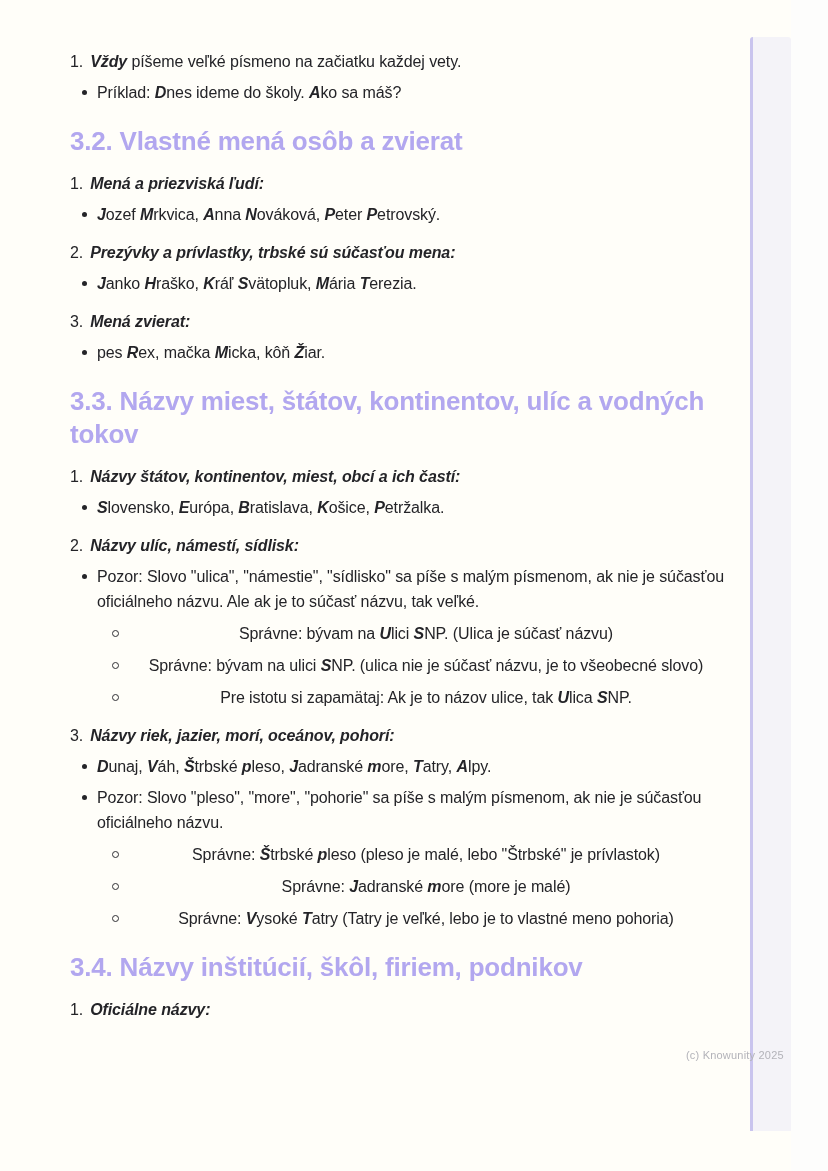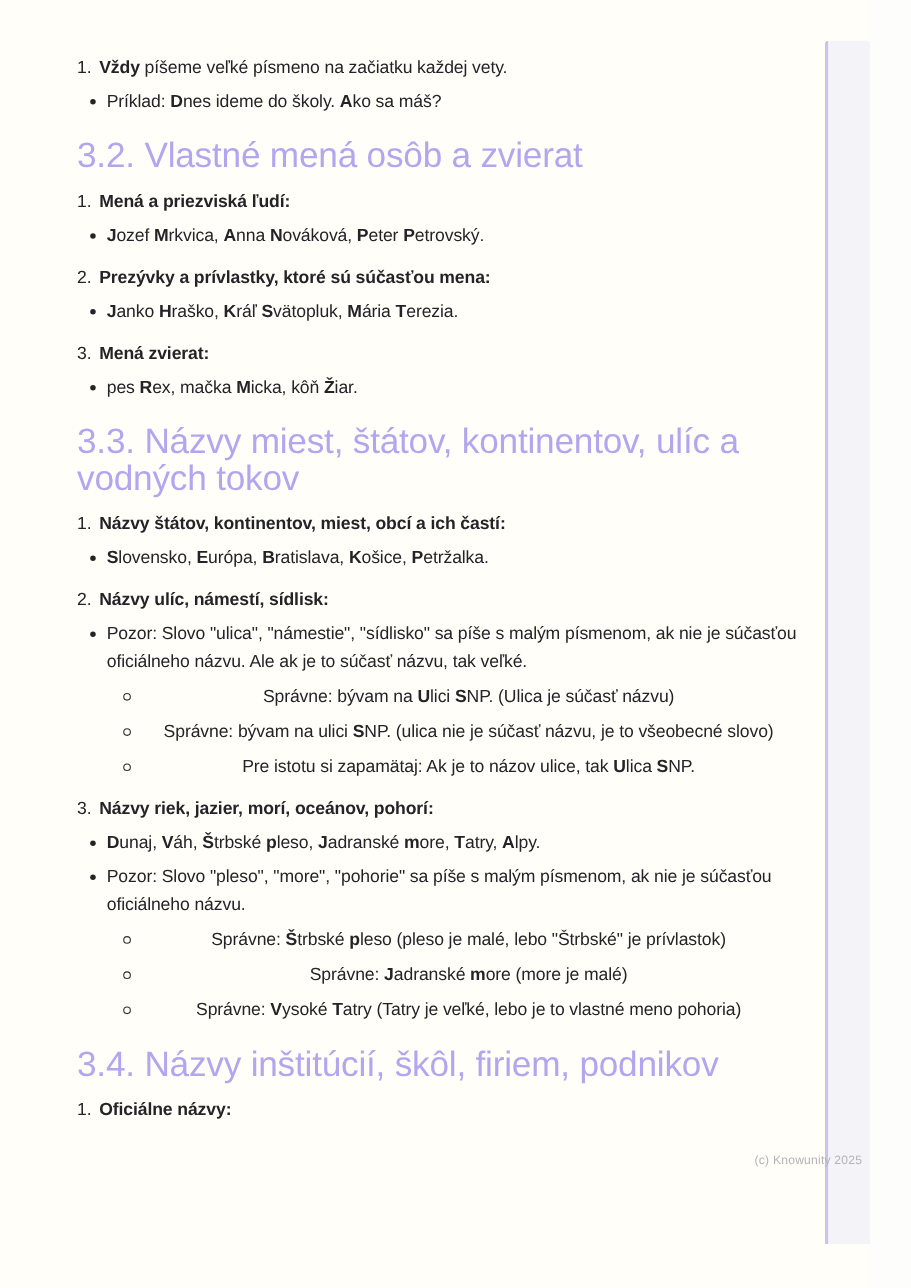--- a/index.html
+++ b/index.html
@@ -19,22 +19,22 @@
     top: 0;
     width: 750px;
     box-sizing: border-box;
     padding: 36px 26px 0 70px;
     font-size: 16px;
     line-height: 25px;
     letter-spacing: -0.1px;
   }
 
   .block-heading {
-    font-weight: 400;
-    font-size: 32px;
+    font-weight: 700;
+    font-size: 26px;
     line-height: 33px;
     color: var(--heading-accent, #b2a7ef);
     margin: 20px 0 12px 0;
     letter-spacing: -0.2px;
   }
 
   .block-numbered { display: flex; margin-top: 13px; }
   .block-bullet   { display: flex; margin-top: 6px;  margin-left: 12px; }
   .block-sub      { display: flex; margin-top: 7px;  margin-left: 40px; text-align: center; }
 
@@ -55,21 +55,21 @@
     flex: 0 0 auto;
     width: 5px; height: 5px;
     box-sizing: content-box;
     border: 1.5px solid #303035;
     border-radius: 50%;
     margin: 9px 9px 0 2px;
     background: transparent;
   }
 
   .text { flex: 1 1 auto; min-width: 0; }
-  .b { font-weight: 700; }
+  .b { font-weight: 700; font-style: italic; }
   .i { }
 
   .side-strip {
     position: absolute;
     left: 750px;
     top: 37px;
     width: 41px;
     height: 1094px;
     box-sizing: border-box;
     background: var(--page-edge-fill, #f4f3f8);
@@ -118,21 +118,21 @@
     <div class="block block-numbered">
       <span class="m-num">1.</span>
       <span class="text"><span class="b">Mená a priezviská ľudí:</span></span>
     </div>
     <div class="block block-bullet">
       <span class="m-dot"></span>
       <span class="text"><span class="b">J</span><span>ozef </span><span class="b">M</span><span>rkvica, </span><span class="b">A</span><span>nna </span><span class="b">N</span><span>ováková, </span><span class="b">P</span><span>eter </span><span class="b">P</span><span>etrovský.</span></span>
     </div>
     <div class="block block-numbered">
       <span class="m-num">2.</span>
-      <span class="text"><span class="b">Prezývky a prívlastky, ktoré sú súčasťou mena:</span></span>
+      <span class="text"><span class="b">Prezývky a prívlastky, trbské sú súčasťou mena:</span></span>
     </div>
     <div class="block block-bullet">
       <span class="m-dot"></span>
       <span class="text"><span class="b">J</span><span>anko </span><span class="b">H</span><span>raško, </span><span class="b">K</span><span>ráľ </span><span class="b">S</span><span>vätopluk, </span><span class="b">M</span><span>ária </span><span class="b">T</span><span>erezia.</span></span>
     </div>
     <div class="block block-numbered">
       <span class="m-num">3.</span>
       <span class="text"><span class="b">Mená zvierat:</span></span>
     </div>
     <div class="block block-bullet">

